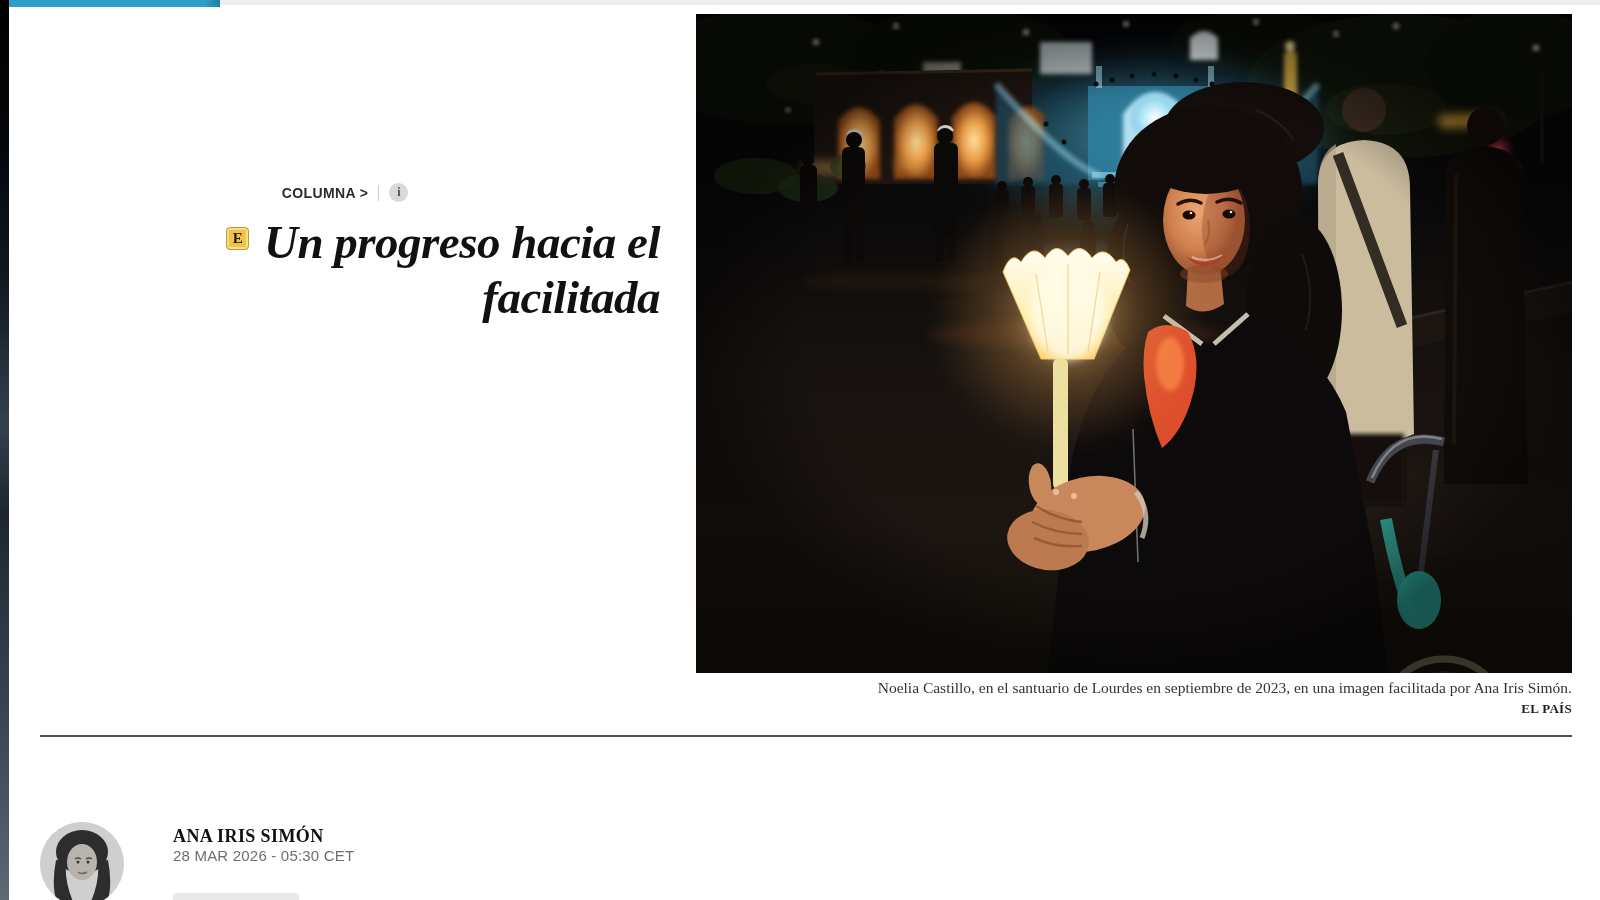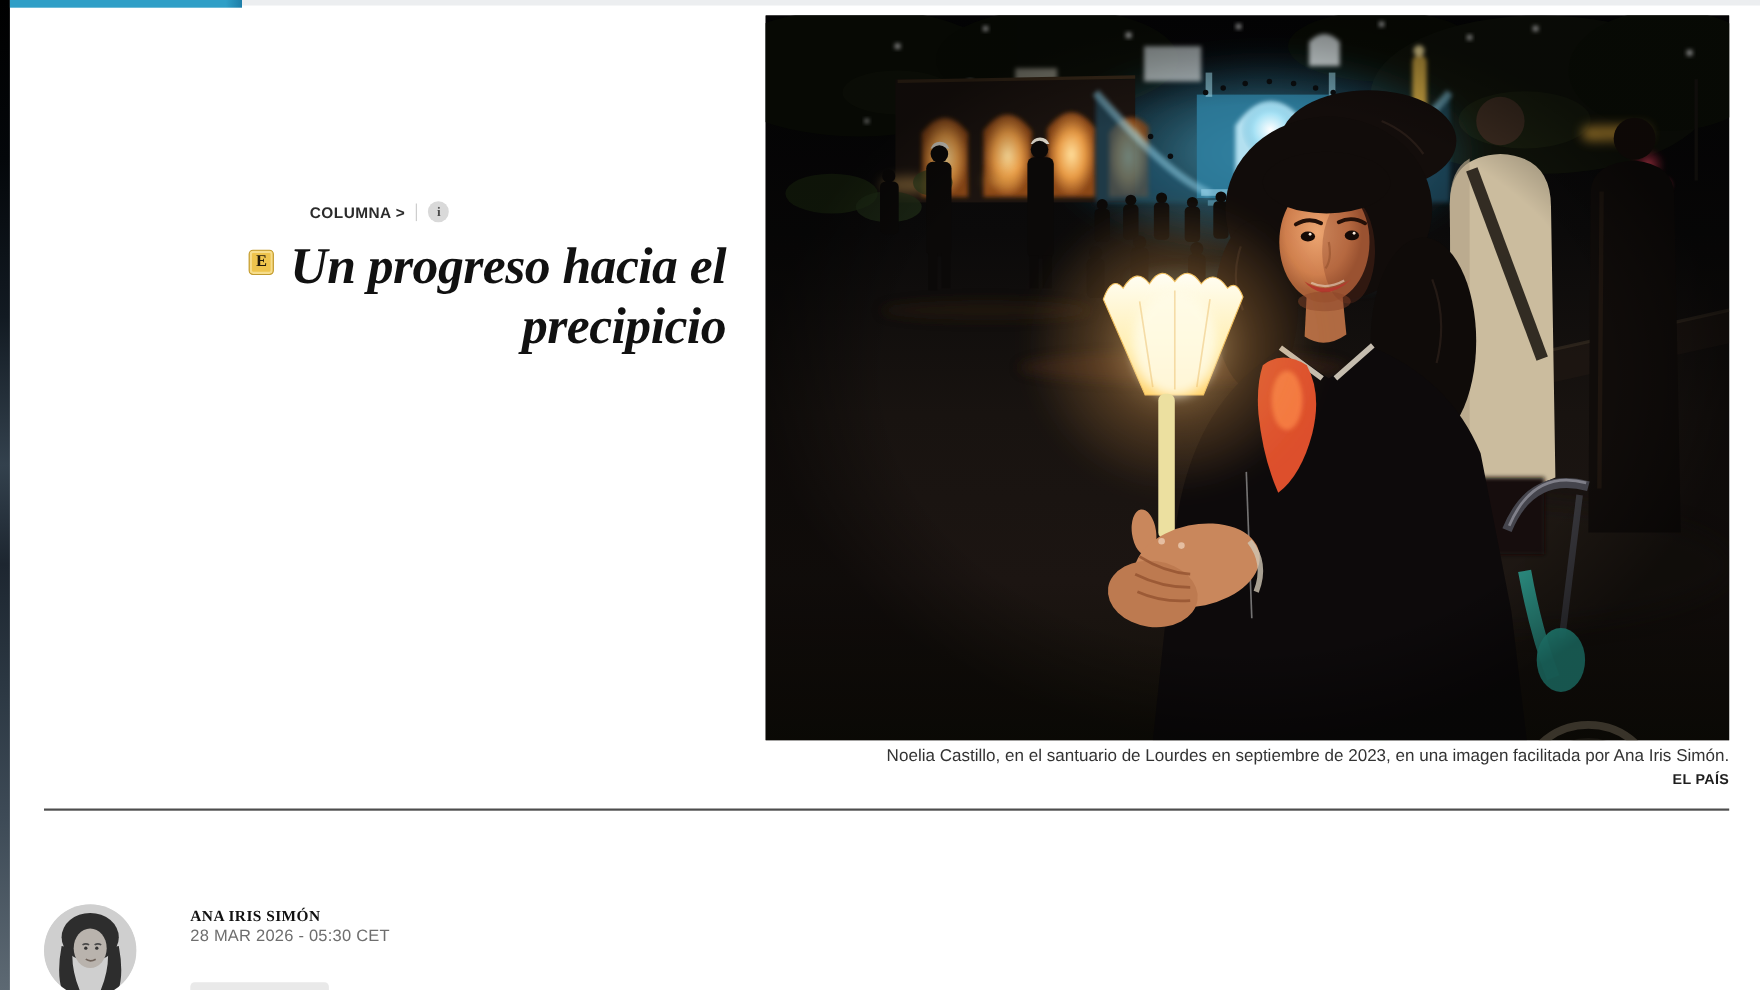--- a/index.html
+++ b/index.html
@@ -27,49 +27,49 @@
   .e-badge{display:inline-flex;width:21px;height:21px;background:#eec44d;border:1px solid #c19a2e;border-radius:4px;
     box-shadow:inset 0 0 0 2px #f6dd8c;color:#221a0a;font-size:15px;font-style:normal;
     align-items:center;justify-content:center;vertical-align:15px;margin-right:15px;
     font-family:"Liberation Serif",serif;font-weight:bold;}
   .subtitle{font-family:"Liberation Serif",serif;font-size:26px;line-height:38px;color:#1e1e1e;margin:16px auto 0;max-width:604px;}
 
   
   .photo-figure{position:absolute;left:696px;top:14px;width:876px;height:659px;background:#0a0909;}
   .photo-figure svg{display:block;}
   .caption{position:absolute;top:679px;right:28px;width:1100px;text-align:right;
-    font-family:Liberation Sans, sans-serif;font-size:15.5px;color:#333;line-height:17px;}
+    font-family:Liberation Serif, serif;font-size:15.5px;color:#333;line-height:17px;}
   .credit{font-weight:bold;color:#1e1e1e;font-size:13px;margin-top:4px;letter-spacing:.3px;}
 
   .rule{position:absolute;left:40px;top:735px;width:1532px;height:2px;background:#4e4e4e;}
 
   
   .author{position:absolute;left:40px;top:822px;display:flex;gap:49px;align-items:flex-start;}
   .avatar{width:84px;height:84px;border-radius:50%;overflow:hidden;background:#d7d7d7;flex:0 0 auto;cursor:pointer;}
   .author-meta{padding-top:4px;text-align:left;}
-  .author-name{font-family:"Liberation Serif",serif;font-weight:bold;font-size:14px;letter-spacing:.4px;color:#111;cursor:pointer;}
+  .author-name{font-family:"Liberation Serif",serif;font-weight:bold;font-size:18px;letter-spacing:.4px;color:#111;cursor:pointer;}
   .author-date{font-size:15px;color:#6e6e6e;letter-spacing:.2px;}
   .bottom-remnant{position:absolute;left:173px;top:893px;width:126px;height:7px;background:#e9e9e9;border-radius:4px 4px 0 0;}
 </style>
 </head>
 <body>
 
 <div class="left-edge-strip"></div>
 <div class="top-accent-bar"></div>
 <div class="top-gray-strip"></div>
 
 <div class="article-col">
   <div class="kicker-row">
     <a class="kicker-link"><span>COLUMNA</span> <span>&gt;</span></a>
     <span class="kicker-sep"></span>
     <button class="info-btn">
         <span>i</span>
       </button>
   </div>
-  <h1 class="headline"><span class="e-badge">E</span><span>Un progreso hacia el</span><br><span>precipicio</span></h1>
+  <h1 class="headline"><span class="e-badge">E</span><span>Un progreso hacia el</span><br><span>facilitada</span></h1>
 </div>
 
 <figure class="photo-figure" style="margin:0">
 <svg width="876" height="659" viewBox="0 0 876 659" xmlns="http://www.w3.org/2000/svg">
   <defs>
     <linearGradient id="sky" x1="0" y1="0" x2="0" y2="1">
       <stop offset="0" stop-color="#050507"></stop>
           <stop offset=".3" stop-color="#0b0a0a"></stop>
       <stop offset=".55" stop-color="#181310"></stop>
           <stop offset=".78" stop-color="#1c1512"></stop>

